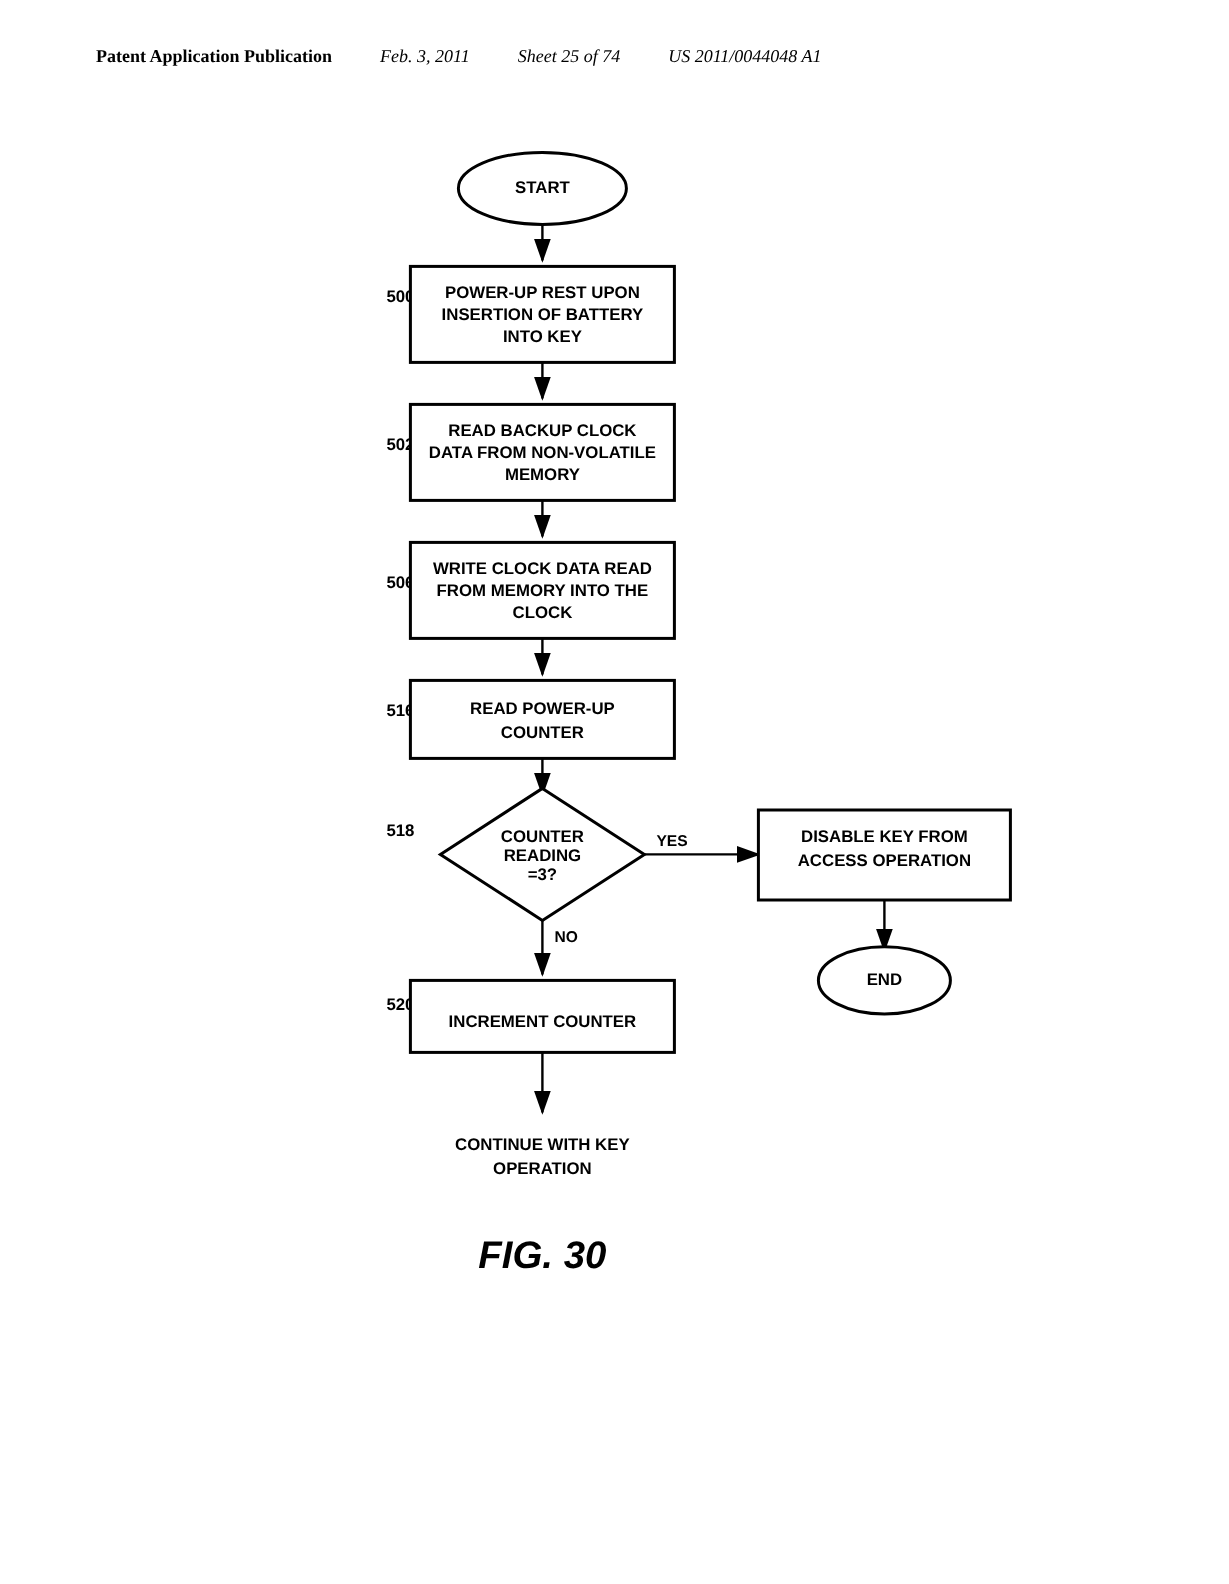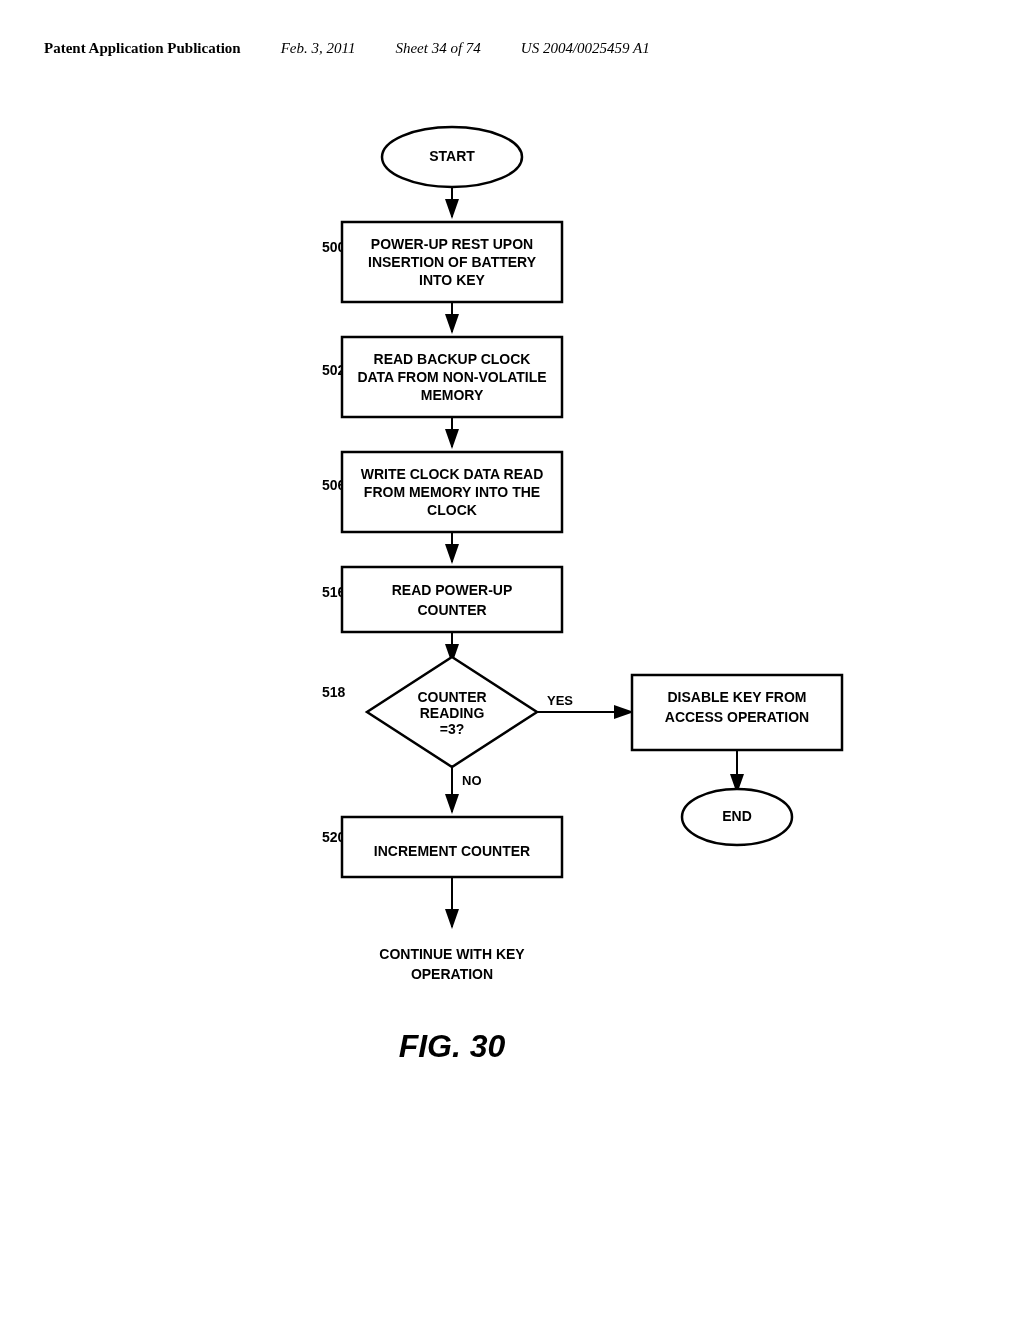--- a/index.html
+++ b/index.html
@@ -9,21 +9,21 @@
       width: 1024px;
       min-height: 1320px;
       position: relative;
       overflow-x: hidden;
     }
 
     .page {
       width: 1024px;
       min-height: 1320px;
       background: #fff;
-      padding: 40px 44px;
+      padding: 40px 80px;
       position: relative;
     }
 
     .header {
       display: flex;
       align-items: baseline;
       gap: 40px;
       margin-bottom: 40px;
       font-size: 15px;
     }
@@ -90,22 +90,22 @@
       fill: #000;
     }
   </style>
 </head>
 <body>
 
 <div class="page">
   <div class="header">
     <span class="header-title">Patent Application Publication</span>
     <span class="header-date">Feb. 3, 2011</span>
-    <span class="header-sheet">Sheet 34 of 74</span>
-    <span class="header-patent">US 2004/0025459 A1</span>
+    <span class="header-sheet">Sheet 25 of 74</span>
+    <span class="header-patent">US 2011/0044048 A1</span>
   </div>
 
   <div class="diagram-container">
     <div class="flowchart">
       <svg viewBox="0 0 780 1100">
 
         <defs>
           <marker id="arrowhead" markerWidth="10" markerHeight="7" refX="9" refY="3.5" orient="auto">
             <polygon points="0 0, 10 3.5, 0 7" fill="#000"></polygon>
           </marker>

